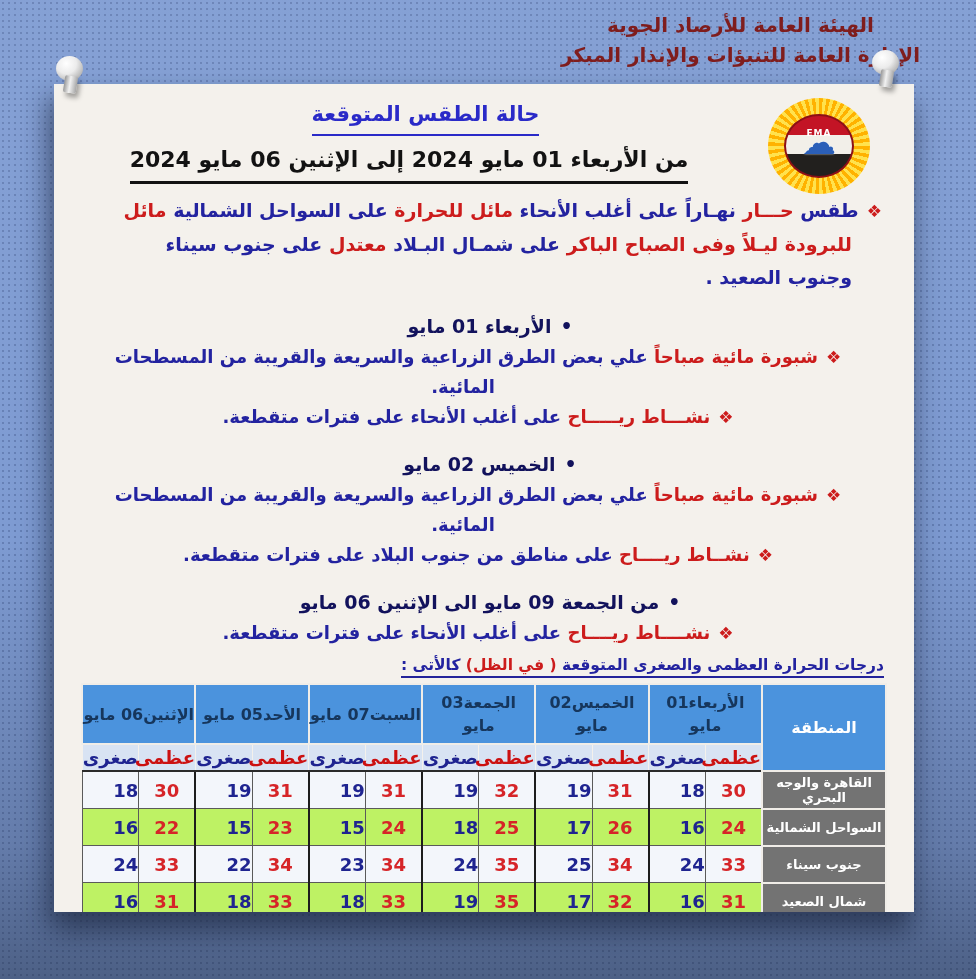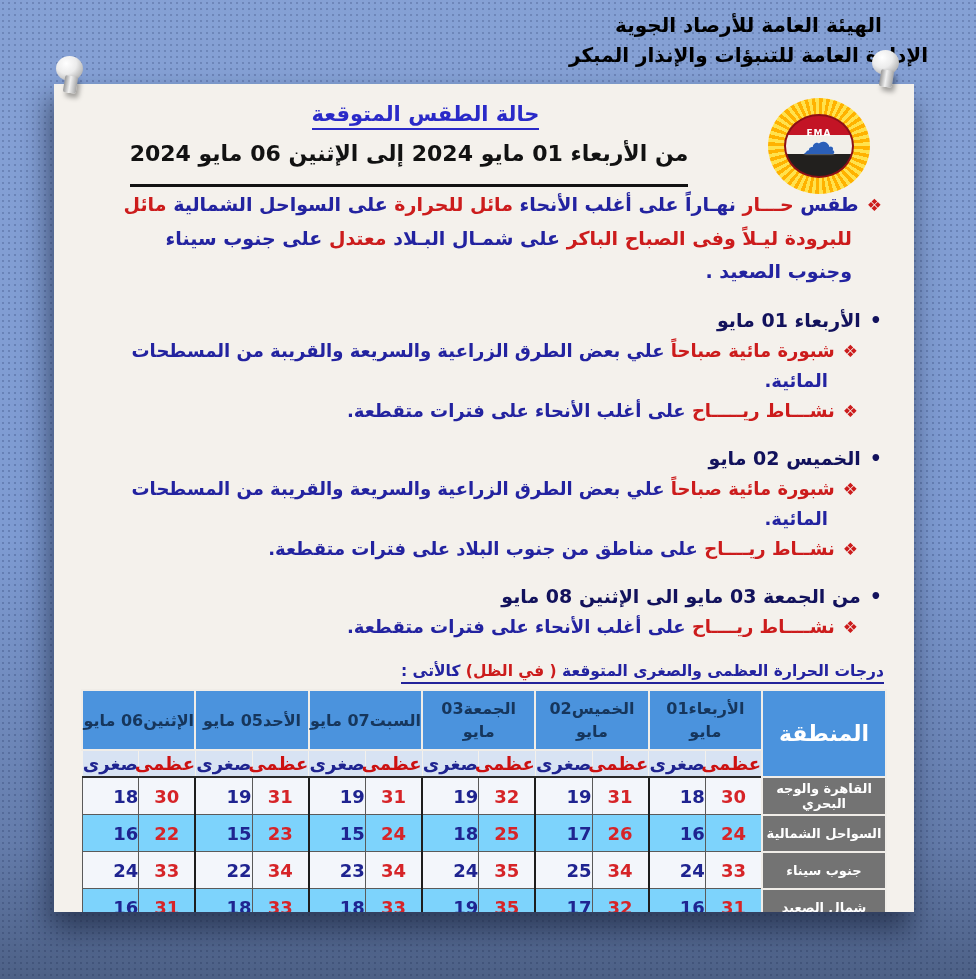--- a/index.html
+++ b/index.html
@@ -8,22 +8,22 @@
     font-family:"DejaVu Sans",sans-serif;
     background:#7e9bd2;
   }
   .bg-texture{position:absolute;inset:0;
     background-image:radial-gradient(rgba(36,56,104,.28) 1px, transparent 1.4px);
     background-size:6px 6px;}
   .bg-shade{position:absolute;inset:0;
     background:linear-gradient(180deg, rgba(255,255,255,.06) 0%, rgba(0,0,0,0) 55%,
       rgba(35,45,70,.28) 86%, rgba(28,38,58,.5) 100%);}
   
-  .agency{position:absolute;top:10px;right:48px;z-index:3;text-align:center;
-    color:#000000;font-weight:bold;font-size:20px;line-height:30px;}
+  .agency{position:absolute;top:10px;right:56px;z-index:3;text-align:center;
+    color:#7f1d1d;font-weight:bold;font-size:20px;line-height:30px;}
   
   .paper{position:absolute;left:54px;top:84px;width:860px;height:828px;box-sizing:border-box;
     background:#f4f1ec;padding:6px 26px 0 26px;direction:rtl;overflow:hidden;z-index:2;
     box-shadow:0 20px 26px rgba(25,35,60,.5), -10px 12px 20px rgba(25,35,60,.28);}
   
   .pin{position:absolute;z-index:6;width:30px;height:44px;}
   .pin-left{left:56px;top:56px;}
   .pin-right{left:872px;top:50px;}
   .pin .head{width:27px;height:25px;border-radius:50%;
     background:radial-gradient(circle at 38% 30%, #ffffff 0%, #ececec 42%, #bdbdbd 72%, #8d8d8d 100%);}
@@ -37,58 +37,58 @@
   .globe{position:absolute;inset:16px;border-radius:50%;overflow:hidden;
     border:2px solid #8d1016;
     background:linear-gradient(180deg,#c31425 0 32%, #f2efe9 32% 63%, #22201e 63% 100%);}
   .ema-label{position:absolute;top:12px;left:0;right:0;text-align:center;
     color:#fff;font-size:9px;font-weight:bold;letter-spacing:1px;direction:ltr;}
   .cloud-glyph{position:absolute;top:9px;left:0;right:0;text-align:center;
     font-size:34px;line-height:1;color:#2b5fb8;text-shadow:0 0 2px #e8f1ff;}
   
   .doc-head{margin:12px 150px 0 0;text-align:center;}
   .title{display:inline-block;font-size:21px;font-weight:bold;color:#2a2ac8;
-    border-bottom:2px solid #2a2ac8;padding-bottom:2px;margin-left:33px;}
+    border-bottom:2px solid #2a2ac8;padding-bottom:8px;margin-left:33px;}
   .date-line{margin-top:11px;font-size:22px;font-weight:bold;color:#121212;}
-  .date-line span{border-bottom:3px solid #121212;padding-bottom:18px;}
+  .date-line span{border-bottom:3px solid #121212;padding-bottom:9px;}
   
   .red{color:#cc1c1c;}
   .navy{color:#2323a0;}
   .summary{margin:22px 6px 0 18px;font-size:19px;font-weight:bold;line-height:33px;
     text-align:right;padding-right:30px;text-indent:-30px;}
   .diamond{color:#cc1c1c;font-size:17px;margin-left:8px;}
-  .section{margin:21px 6px 0 18px;}
+  .section{margin:21px 6px 0 18px;text-align:center;}
   .sec-heading{font-size:19px;font-weight:bold;color:#12125c;}
   .sec-heading .dot{margin-left:9px;}
   .sec-bullets{margin-top:5px;padding-right:24px;}
   .bullet-line{font-size:18px;font-weight:bold;line-height:30px;
     padding-right:30px;text-indent:-30px;}
   
-  .table-caption{margin:20px 4px 0 0;text-align:right;font-size:15.5px;font-weight:bold;}
+  .table-caption{margin:8px 4px 0 0;text-align:right;font-size:15.5px;font-weight:bold;}
   .table-caption .inner{border-bottom:2px solid #23239a;padding-bottom:2px;}
   .table-caption .navy2{color:#2323a0;}
   .table-caption .red2{color:#cc1c1c;}
   
   table{border-collapse:collapse;width:806px;margin:9px auto 0 auto;direction:rtl;
     table-layout:fixed;}
   th,td{text-align:center;vertical-align:middle;padding:0;}
-  .region-th{background:#4b93dd;color:#ffffff;font-size:22px;font-weight:bold;
+  .region-th{background:#4b93dd;color:#ffffff;font-size:16px;font-weight:bold;
     border:2px solid #f0ede8;width:122px;}
   .day-th{background:#4b93dd;color:#16365c;font-size:16px;font-weight:bold;height:58px;
     line-height:23px;border:2px solid #f0ede8;}
   .sub-th{height:25px;font-size:18px;font-weight:bold;background:#d8e3f3;
     border:1px solid #f4f1ec;border-bottom:2px solid #2a2a2a;}
   .sub-th.max{color:#cc1111;}
   .sub-th.min{color:#1f2490;}
   td.num{height:36px;font-size:18px;font-weight:bold;border:1px solid #5a5a5a;}
   td.num.day-start{border-right:2px solid #1d1d1d;}
   td.max{color:#d62428;}
   td.min{color:#1f2490;text-align:right;}
   tr.row-odd td.num{background:#f3f6fb;}
-  tr.row-even td.num{background:#7dd3fc;}
+  tr.row-even td.num{background:#bef264;}
   td.region-cell{background:#737373;color:#fff;font-size:13px;font-weight:bold;
     border:2px solid #f0ede8;}
 </style>
 </head>
 <body>
 
 <div class="bg-texture"></div>
 <div class="bg-shade"></div>
 
 <div class="agency" dir="rtl">
@@ -135,21 +135,21 @@
         </div>
       </div>
       <div class="section">
         <div class="sec-heading"><span class="dot">•</span><span>الخميس 02 مايو</span></div>
         <div class="sec-bullets">
           <div class="bullet-line"><span class="diamond">❖</span><span class="red">شبورة مائية صباحاً </span><span class="navy">علي بعض الطرق الزراعية والسريعة والقريبة من المسطحات المائية.</span></div>
           <div class="bullet-line"><span class="diamond">❖</span><span class="red">نشــاط ريــــاح </span><span class="navy">على مناطق من جنوب البلاد على فترات متقطعة.</span></div>
         </div>
       </div>
       <div class="section">
-        <div class="sec-heading"><span class="dot">•</span><span>من الجمعة 03 مايو الى الإثنين 08 مايو</span></div>
+        <div class="sec-heading"><span class="dot">•</span><span>من الجمعة 09 مايو الى الإثنين 06 مايو</span></div>
         <div class="sec-bullets">
           <div class="bullet-line"><span class="diamond">❖</span><span class="red">نشــــاط ريــــاح </span><span class="navy">على أغلب الأنحاء على فترات متقطعة.</span></div>
         </div>
       </div>
     </div>
 
   <div class="table-caption">
     <span class="inner">
       <span class="navy2">درجات الحرارة العظمى والصغرى المتوقعة </span><span class="red2">( في الظل)</span><span class="navy2"> كالأتى :</span>
     </span>

